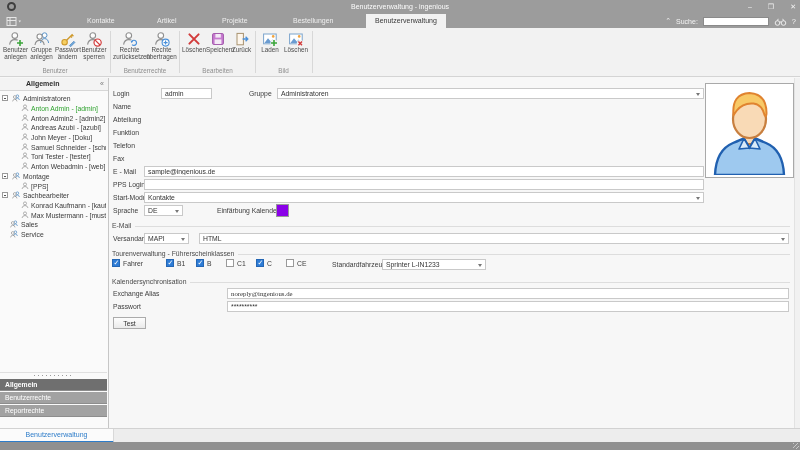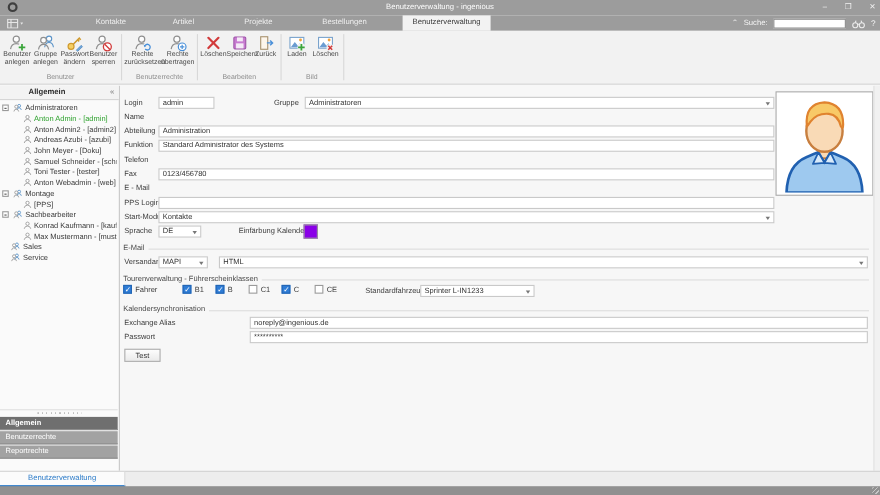--- a/index.html
+++ b/index.html
@@ -388,41 +388,39 @@
     </div>
     <div class="splitdots"></div>
     <div class="spanel active" style="top:301px">Allgemein</div>
     <div class="spanel idle" style="top:314px">Benutzerrechte</div>
     <div class="spanel idle" style="top:327px">Reportrechte</div>
   </div>
 
   <div class="formarea">
 
     <span class="flbl" style="left:2px;top:12px">Login</span>
-    <input class="inp" style="left: 33px; top: 10px; width: 51px;" value="admin">
+    <input class="inp" style="left: 50px; top: 10px; width: 51px;" value="admin">
     <span class="flbl" style="left:138px;top:12px">Gruppe</span>
     <div class="combo" style="left:166px;top:10px;width:427px">
       <span class="cval" style="line-height:10px">Administratoren</span>
       <span class="chev"></span>
     </div>
 
     <span class="flbl" style="left:2px;top:25px">Name</span>
 
     <span class="flbl" style="left:2px;top:38px">Abteilung</span>
-    <input class="inp" style="left: 33px; top: 36px; width: 560px;" value="Administration">
 
     <span class="flbl" style="left:2px;top:51px">Funktion</span>
-    <input class="inp" style="left: 33px; top: 49px; width: 560px;" value="Standard Administrator des Systems">
 
     <span class="flbl" style="left:2px;top:64px">Telefon</span>
 
     <span class="flbl" style="left:2px;top:77px">Fax</span>
-    <input class="inp" style="left: 33px; top: 75px; width: 560px;" value="0123/456780">
 
     <span class="flbl" style="left:2px;top:90px">E - Mail</span>
+    <input class="inp" style="left: 33px; top: 88px; width: 560px;" value="sample@ingenious.de">
 
     <span class="flbl" style="left:2px;top:103px">PPS Login</span>
     <input class="inp" style="left: 33px; top: 101px; width: 560px;" value="">
 
     <span class="flbl" style="left:2px;top:116px">Start-Modul</span>
     <div class="combo" style="left:33px;top:114px;width:560px">
       <span class="cval" style="line-height:10px">Kontakte</span>
       <span class="chev"></span>
     </div>
 
@@ -468,21 +466,21 @@
     <div class="combo" style="left:271px;top:181px;width:104px">
       <span class="cval" style="line-height:10px">Sprinter L-IN1233</span>
       <span class="chev"></span>
     </div>
 
     <div class="sect" style="top:200px">
       <span class="st">Kalendersynchronisation</span>
         <span class="sl"></span>
     </div>
     <span class="flbl" style="left:2px;top:212px">Exchange Alias</span>
-    <input class="inp" style="left: 116px; top: 210px; width: 562px;" value="noreply@ingenious.de">
+    <input class="inp" style="left: 116px; top: 210px; width: 562px; font-family: Liberation Serif, serif;" value="noreply@ingenious.de">
     <span class="flbl" style="left:2px;top:225px">Passwort</span>
     <input class="inp" style="left: 116px; top: 223px; width: 562px;" value="**********">
     <div class="btn" style="left:2px;top:239px;width:33px">Test</div>
 
     <div class="avatarbox" style="left:594px;top:5px;width:89px;height:95px">
       <svg width="83" height="89" viewBox="0 0 83 89">
         <rect x="36" y="44" width="11" height="14" fill="#f9dab6" stroke="#c87f3f" stroke-width="2"></rect>
         <path d="M7 89 Q8 64 25 57 Q33 53.5 36 52.5 L41.5 62 L47 52.5 Q50 53.5 58 57 Q75 64 76 89 Z" fill="#9ec9ef" stroke="#2060b0" stroke-width="2.4" stroke-linejoin="round"></path>
         <path d="M36 52.5 L31 63 L41.5 62 Z M47 52.5 L52 63 L41.5 62 Z" fill="#d9eaf9" stroke="#2060b0" stroke-width="1.6" stroke-linejoin="round"></path>
         <ellipse cx="41.5" cy="33" rx="16.5" ry="19" fill="#f9dab6" stroke="#c87f3f" stroke-width="2.2"></ellipse>

